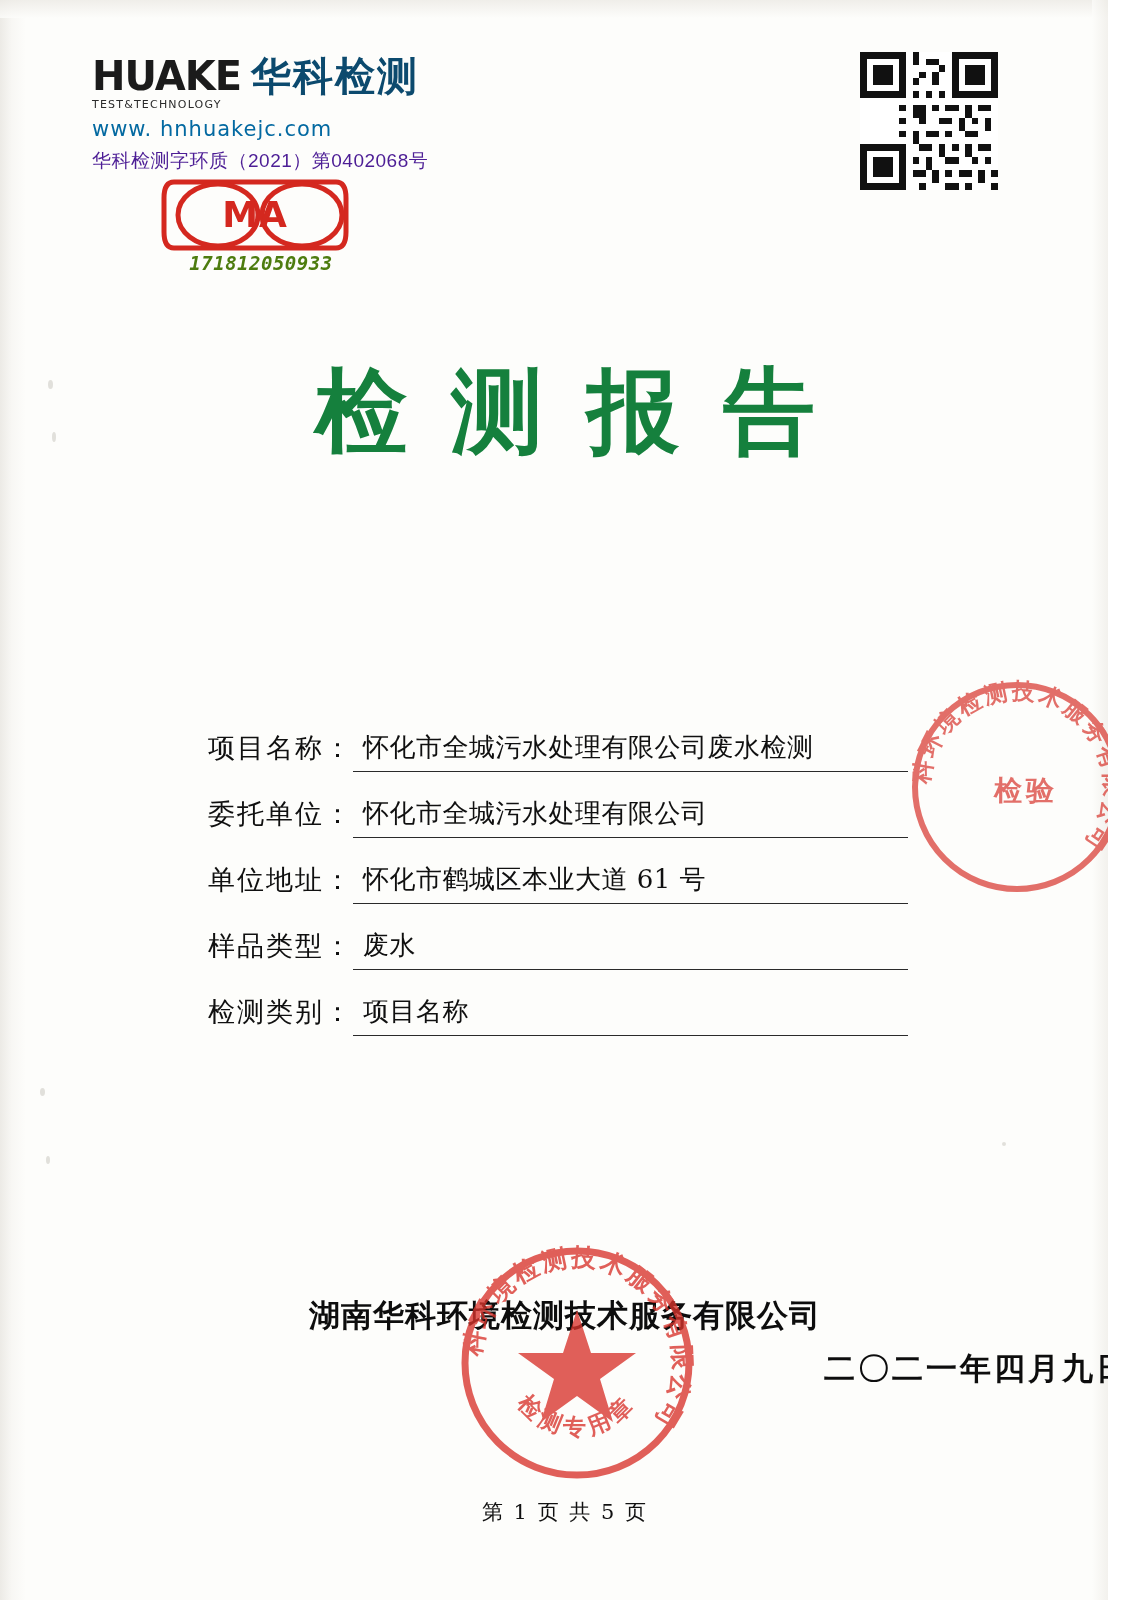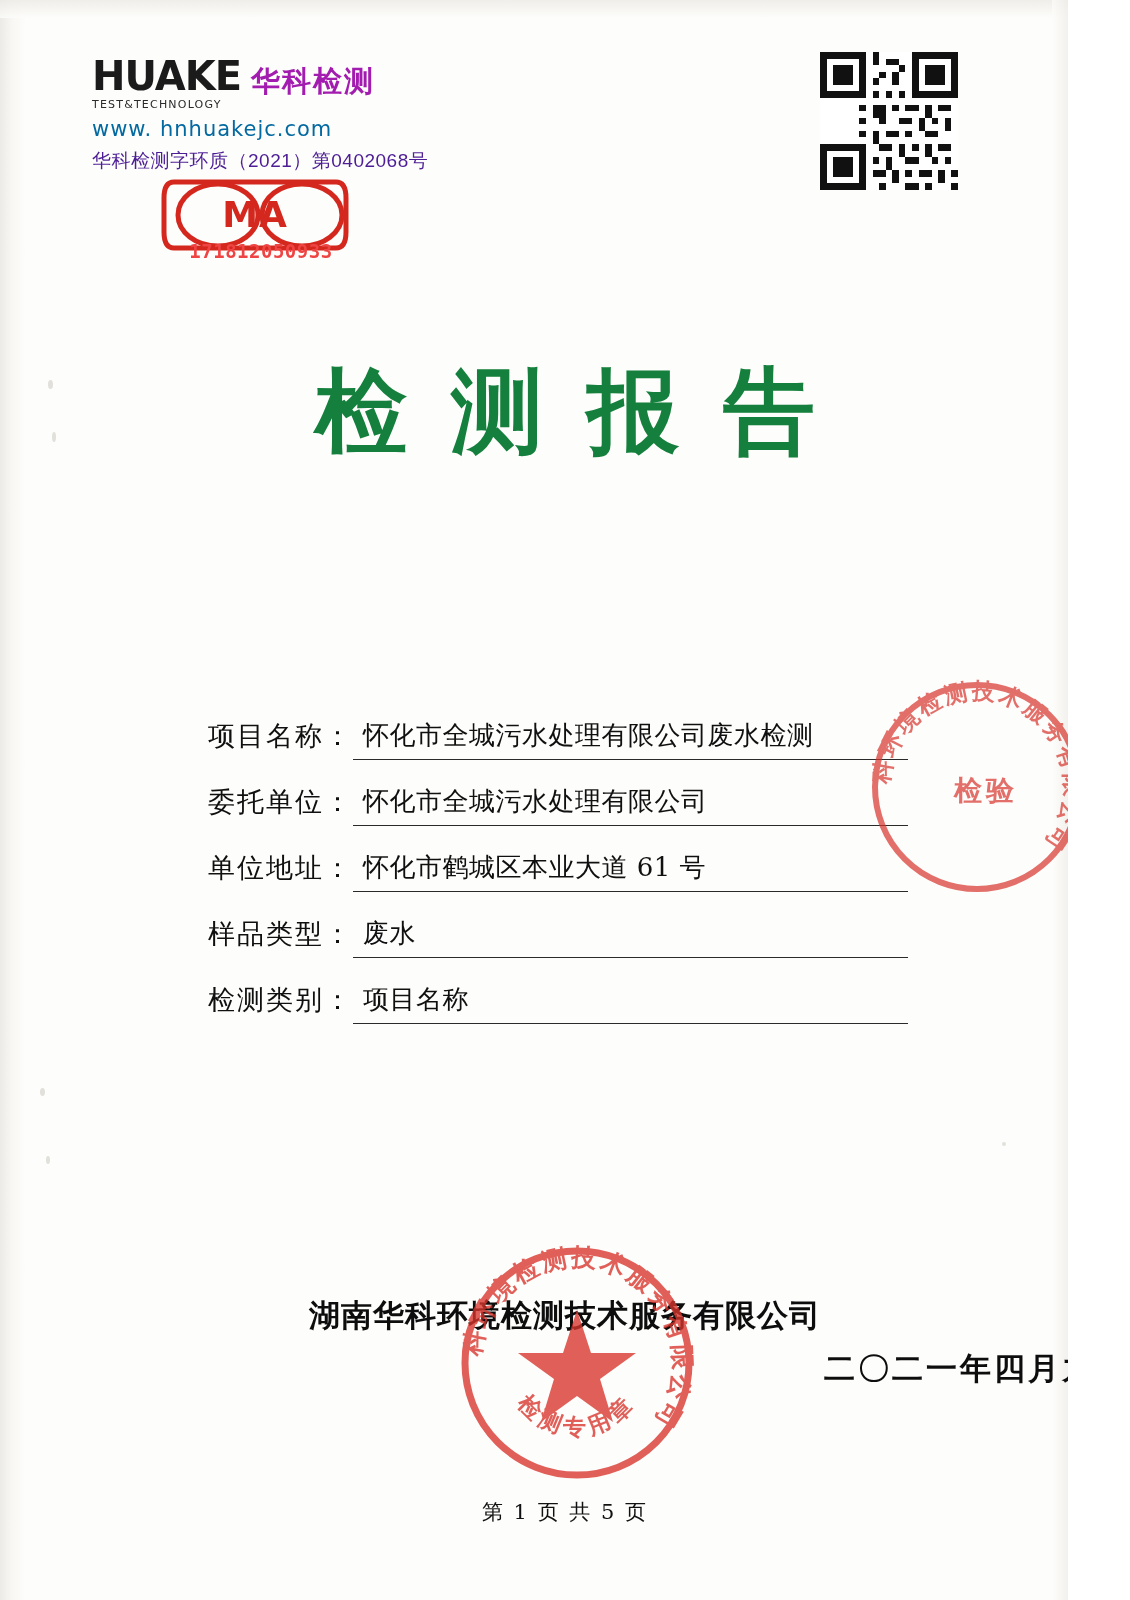--- a/index.html
+++ b/index.html
@@ -9,20 +9,21 @@
   }
   body {
     font-family: "Liberation Serif", "DejaVu Serif", serif;
   }
   .page {
     position: relative;
     width: 1068px;
     height: 1600px;
     background: #fdfdfb;
     overflow: hidden;
+    padding-left: 40px;
   }
   
   .scan-edge-left {
     position: absolute;
     left: 0; top: 0;
     width: 26px; height: 1600px;
     background: linear-gradient(to right, #e9e7e2 0%, #f7f6f3 45%, #fdfdfb 100%);
     opacity: 0.85;
   }
   .scan-edge-top {
@@ -62,22 +63,22 @@
     font-family: "DejaVu Sans", sans-serif;
     font-weight: 700;
     font-size: 40px;
     letter-spacing: -1px;
     color: #1b1b1b;
     line-height: 1;
   }
   .logo-cn {
     font-family: "DejaVu Sans", "Liberation Sans", sans-serif;
     font-weight: 700;
-    font-size: 29px;
-    color: #a21caf;
+    font-size: 40px;
+    color: #0c4a6e;
     line-height: 1;
     letter-spacing: 2px;
   }
   .logo-sub {
     font-family: "DejaVu Sans", sans-serif;
     font-size: 11px;
     letter-spacing: 1.2px;
     color: #2b2b2b;
     margin-top: 2px;
   }
@@ -121,28 +122,29 @@
     font-family: "DejaVu Sans", sans-serif;
     font-weight: 700;
     font-size: 36px;
     color: #d4281f;
     letter-spacing: 1px;
     line-height: 74px;
   }
   .ma-code {
     position: absolute;
     left: 6px;
-    top: 64px;
+    top: 76px;
     width: 190px;
     text-align: center;
     font-family: "DejaVu Sans Mono", monospace;
     font-weight: 700;
     font-size: 19px;
-    color: #ef4444;
+    color: #4d7c0f;
     letter-spacing: 0.5px;
+    font-style: italic;
   }
 
   
   .qr {
     position: absolute;
     right: 110px;
     top: 52px;
     width: 138px;
     height: 138px;
   }
@@ -164,21 +166,21 @@
 
   
   .fields {
     position: absolute;
     left: 208px;
     top: 718px;
     width: 700px;
   }
   .field-row {
     display: flex;
-    align-items: flex-start;
+    align-items: center;
     height: 66px;
   }
   .field-label {
     font-family: "DejaVu Serif", "Liberation Serif", serif;
     font-size: 27px;
     color: #101010;
     letter-spacing: 2px;
     white-space: nowrap;
     padding-bottom: 6px;
   }

